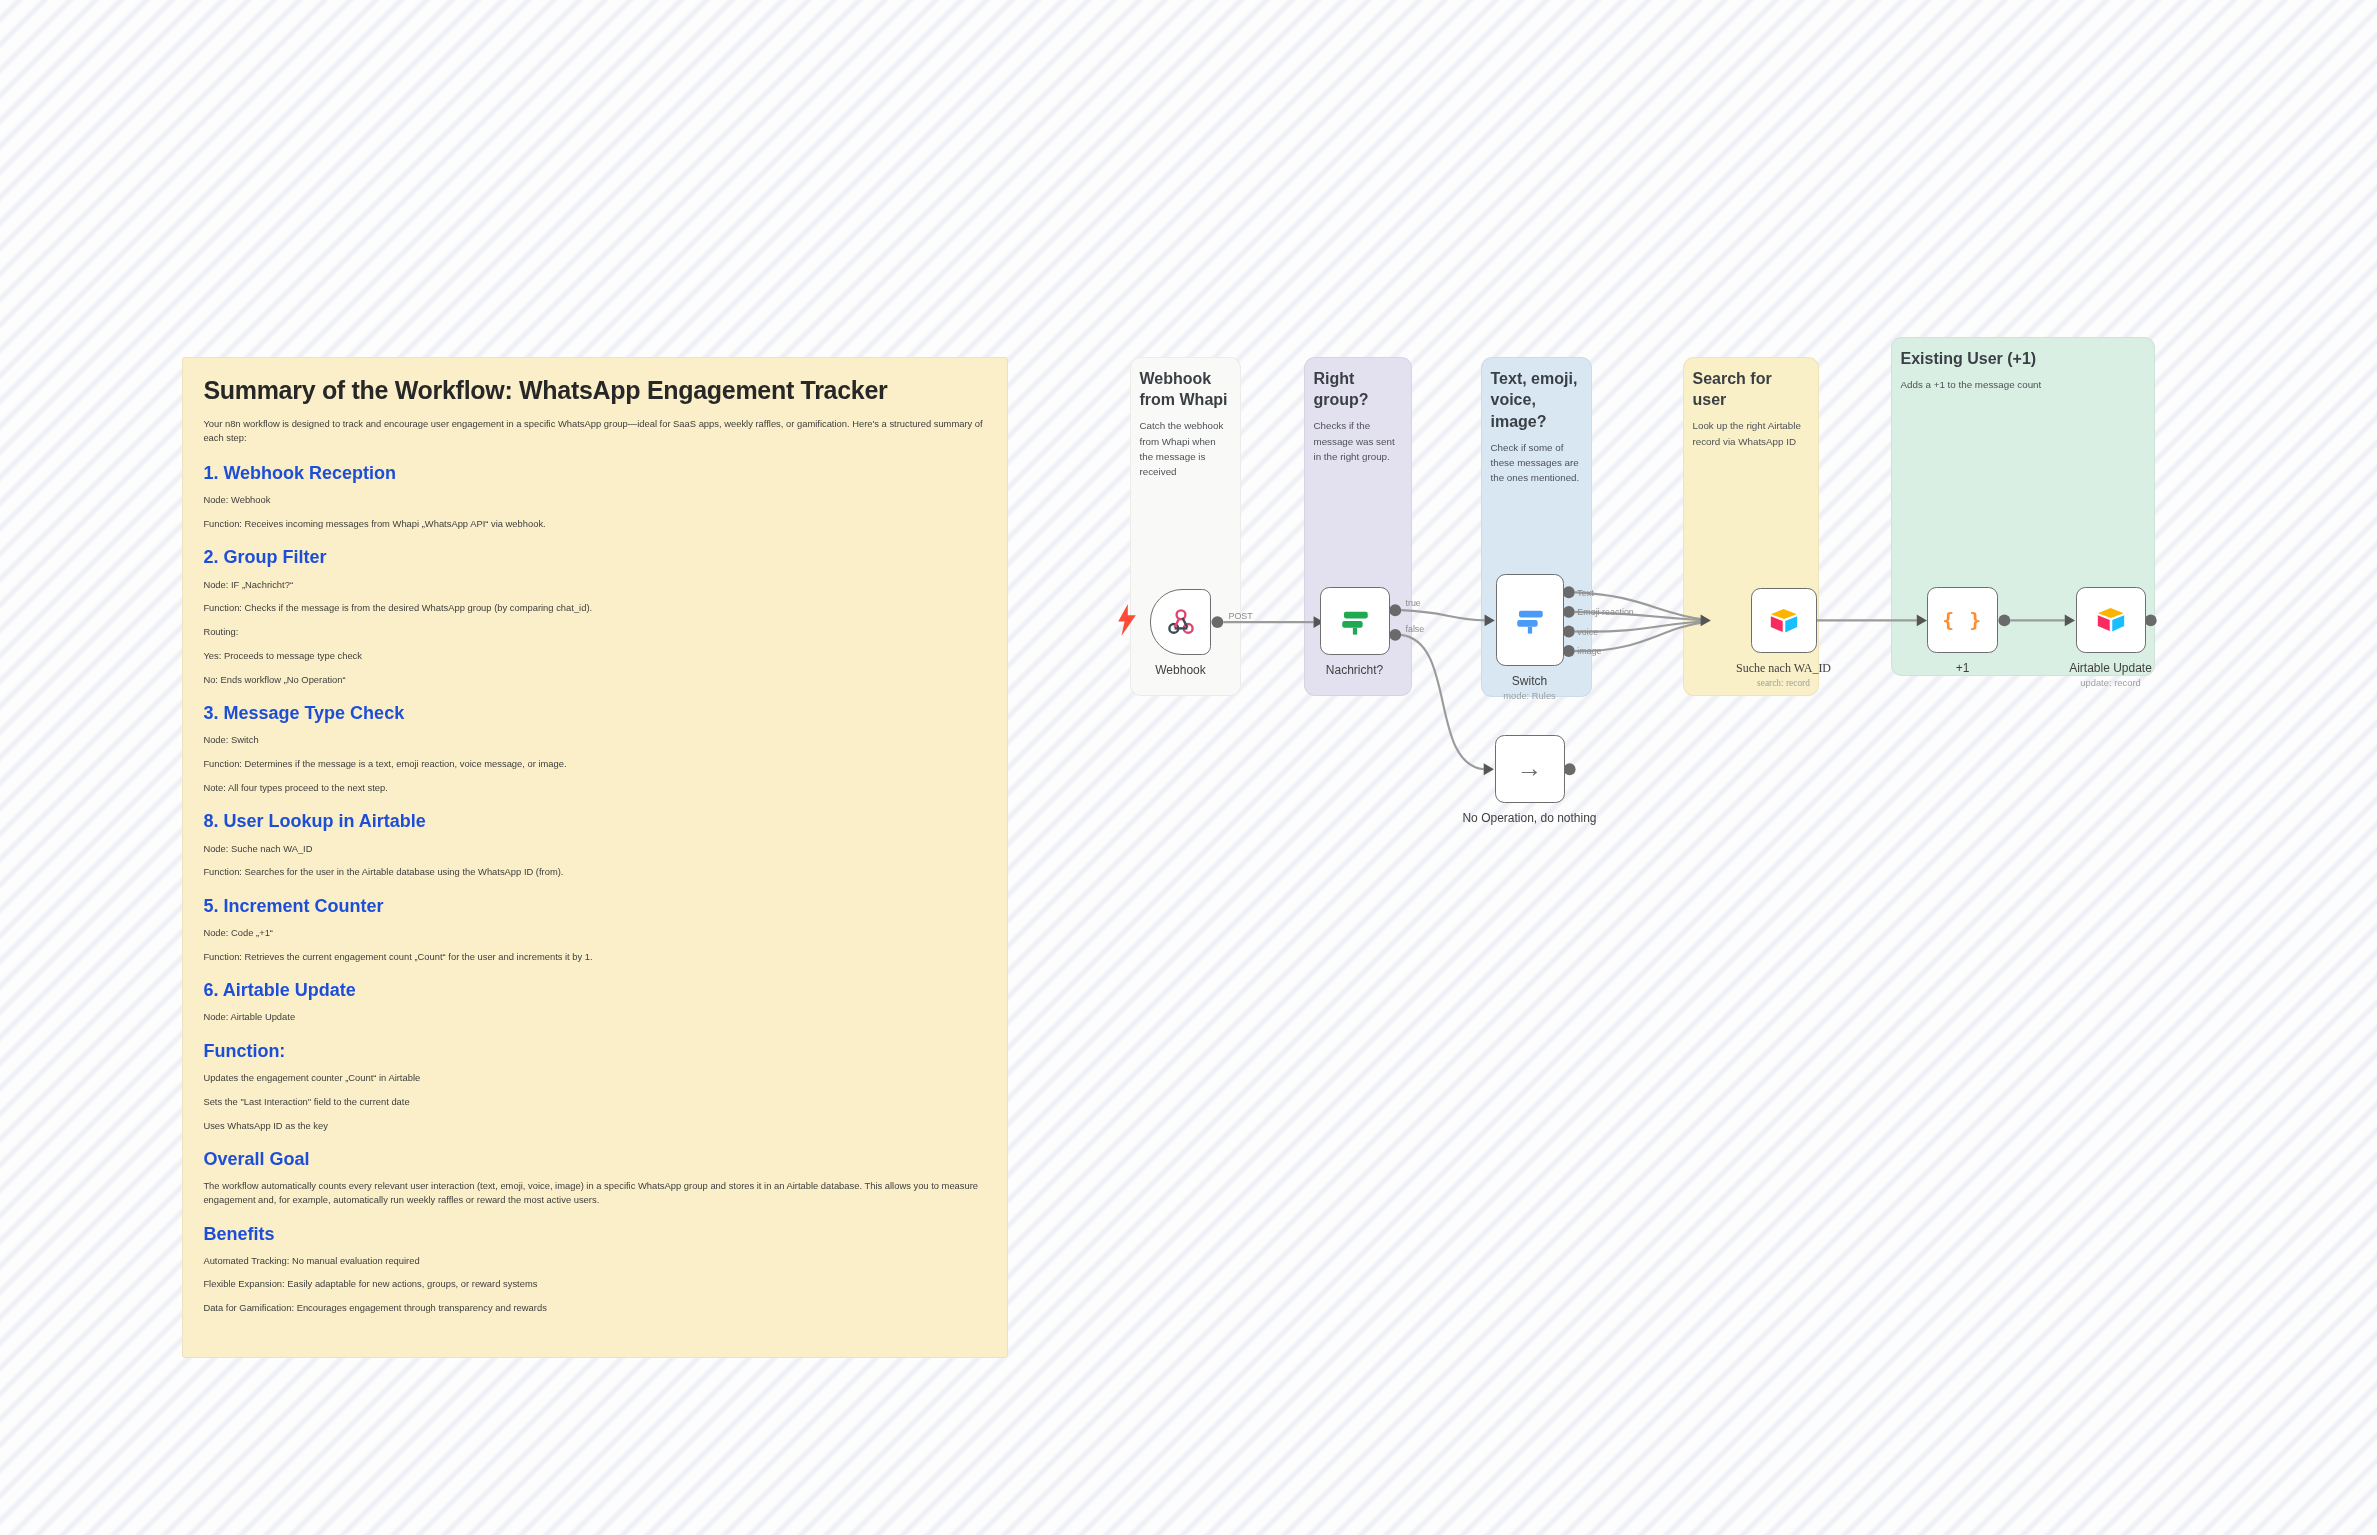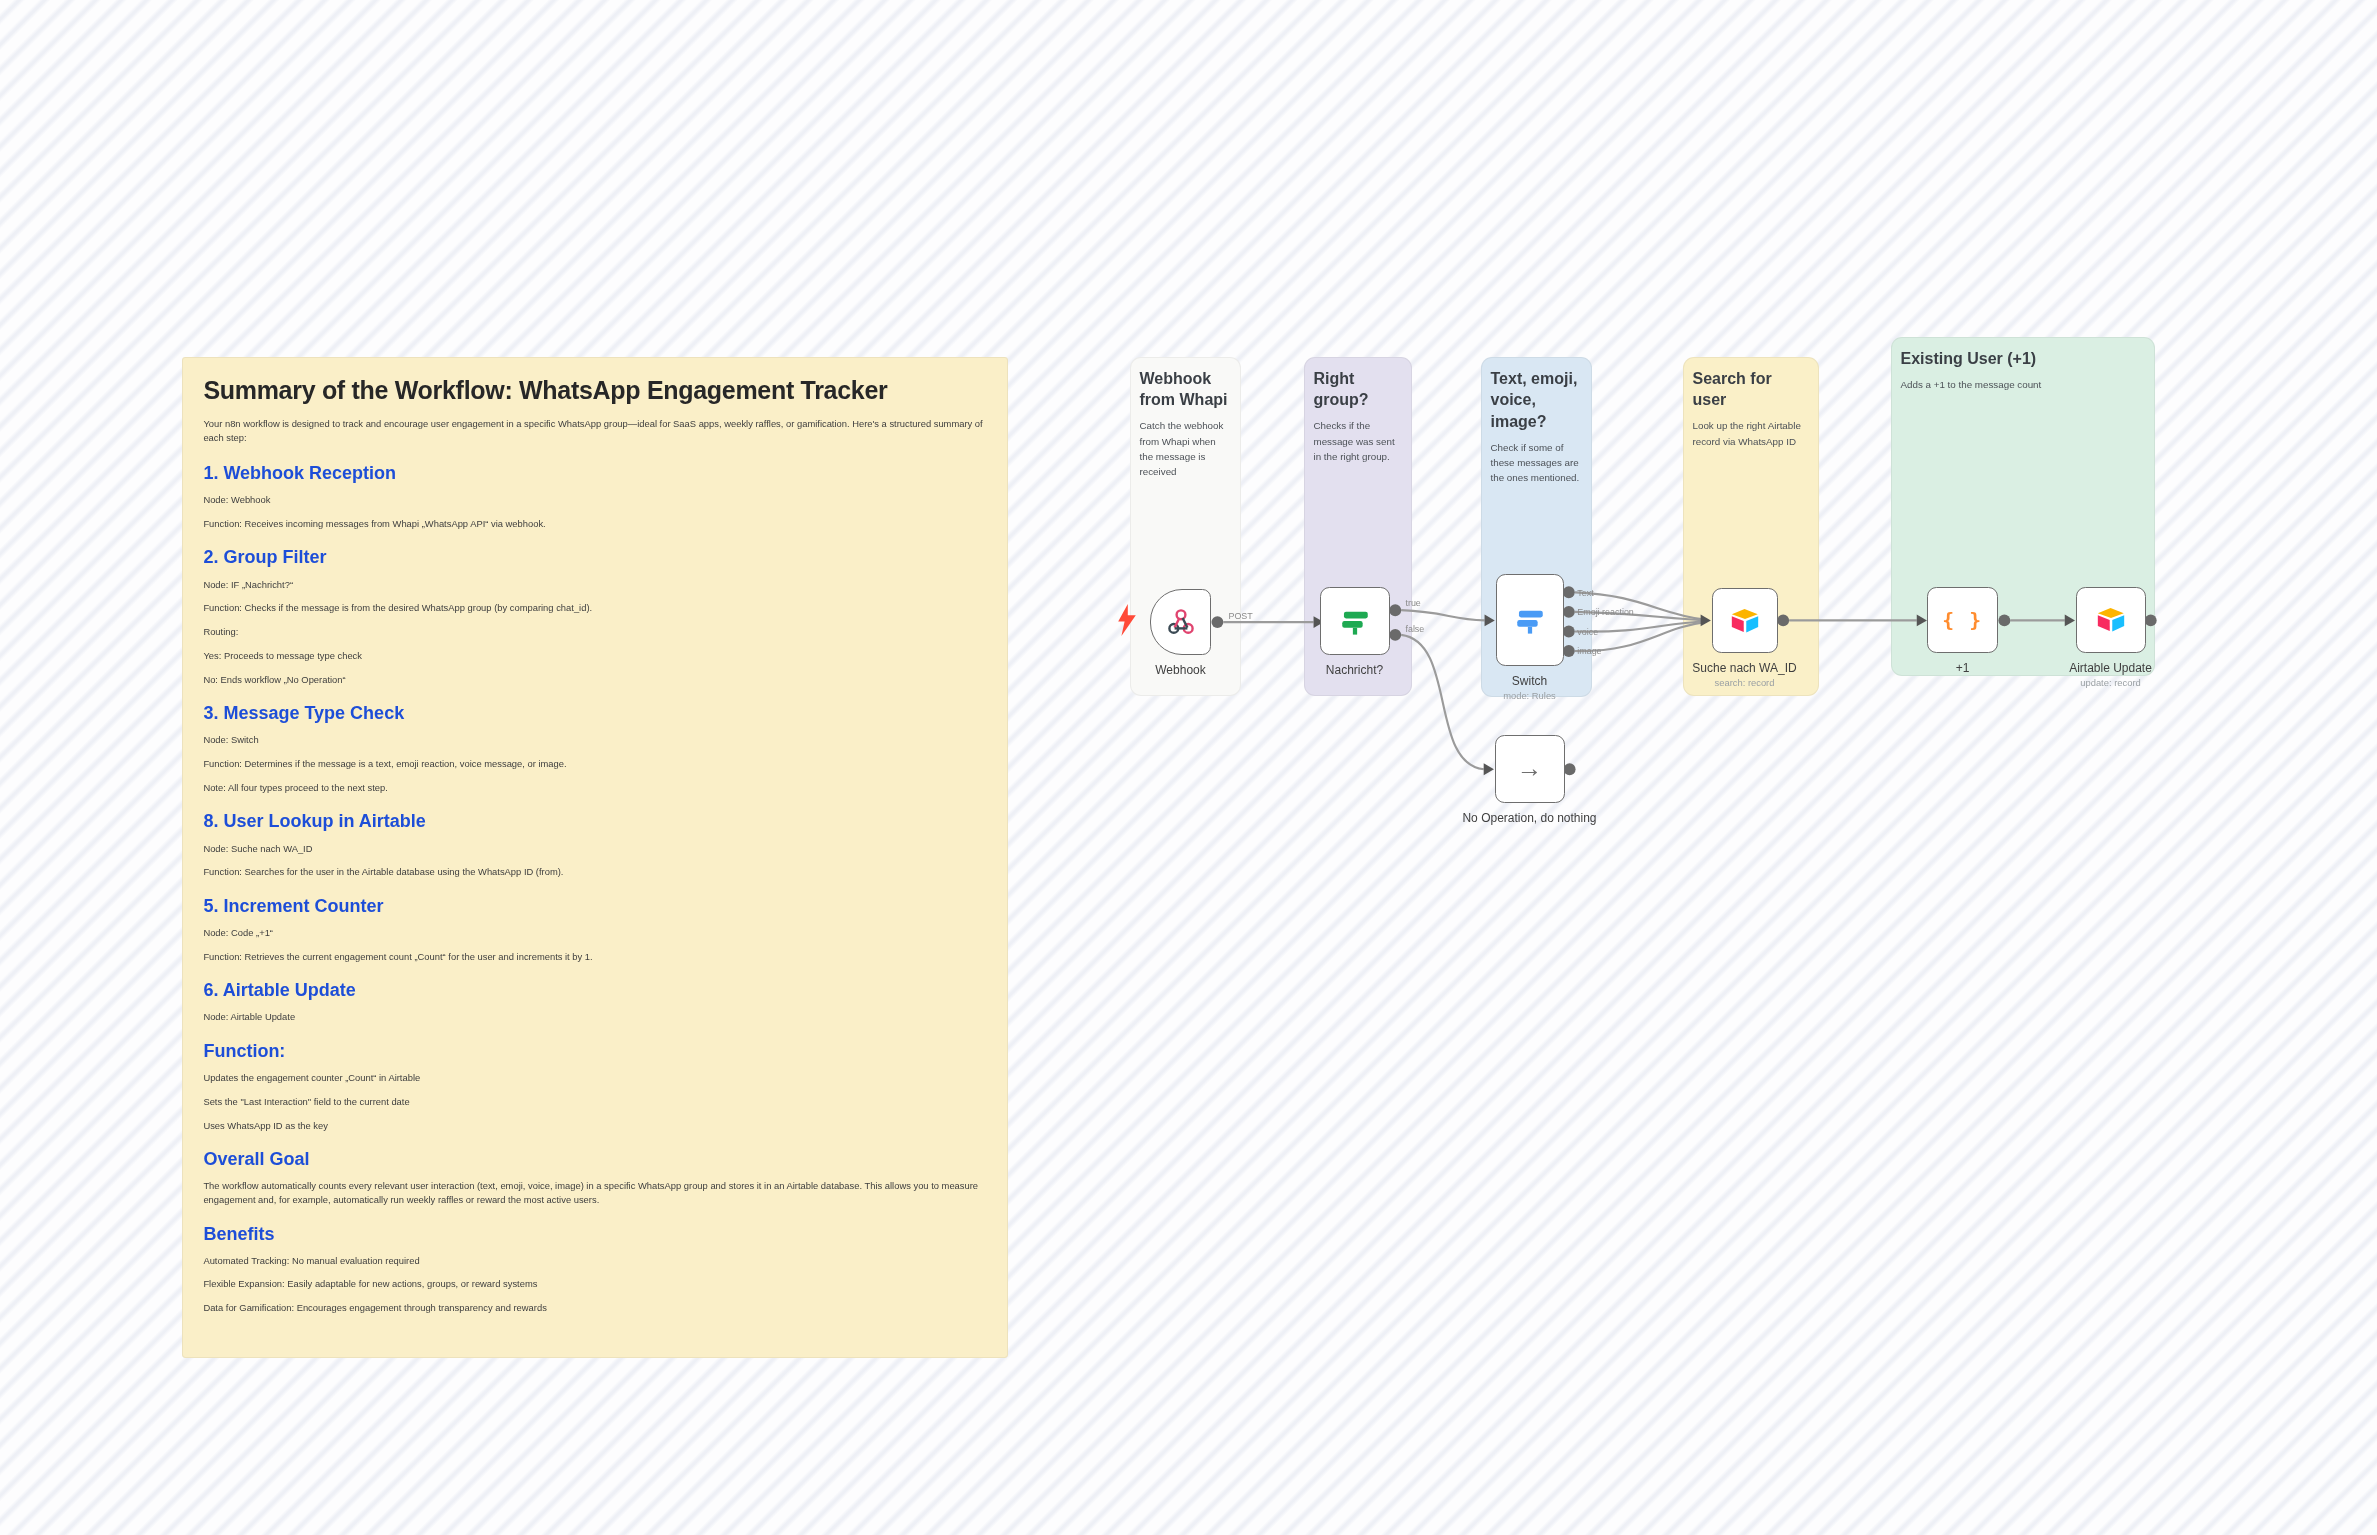--- a/index.html
+++ b/index.html
@@ -196,21 +196,21 @@
       <svg width="34" height="34" viewBox="0 0 40 40">
         <rect x="7" y="9" width="28" height="8" rx="2.5" fill="#4a9bf5"></rect>
         <rect x="5" y="20" width="24" height="8" rx="2.5" fill="#4a9bf5"></rect>
         <rect x="17.5" y="28" width="5" height="8" fill="#4a9bf5"></rect>
       </svg>
     </div>
     <div class="node-label">Switch</div>
     <div class="node-sub">mode: Rules</div>
   </div>
 
-  <div class="node-wrap" style="left:1651px;top:588px;">
+  <div class="node-wrap" style="left:1690px;top:588px;font-family:Liberation Serif, serif;">
     <div class="node-box" style="width:66px;height:65px;">
       <svg width="34" height="34" viewBox="0 0 40 40">
         <path d="M19.5 6 L35 12 L20 17.5 L4.5 12 Z" fill="#FCB400"></path>
         <path d="M4.5 14.5 L18.5 20 L18.5 33 L4.5 27 Z" fill="#F82B60"></path>
         <path d="M21.5 20 L35.5 14.5 L35.5 27 L21.5 33.5 Z" fill="#18BFFF"></path>
       </svg>
     </div>
     <div class="node-label">Suche nach WA_ID</div>
     <div class="node-sub">search: record</div>
   </div>

